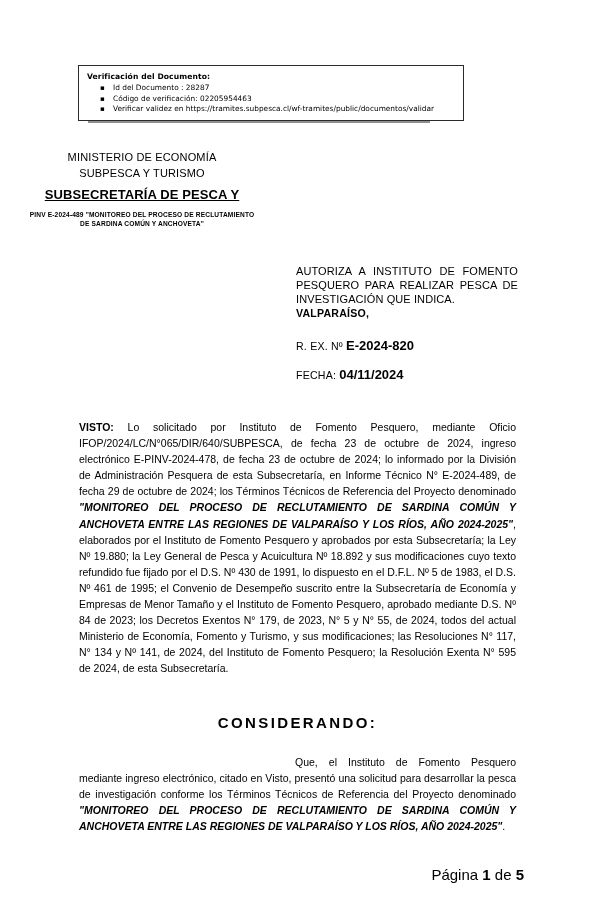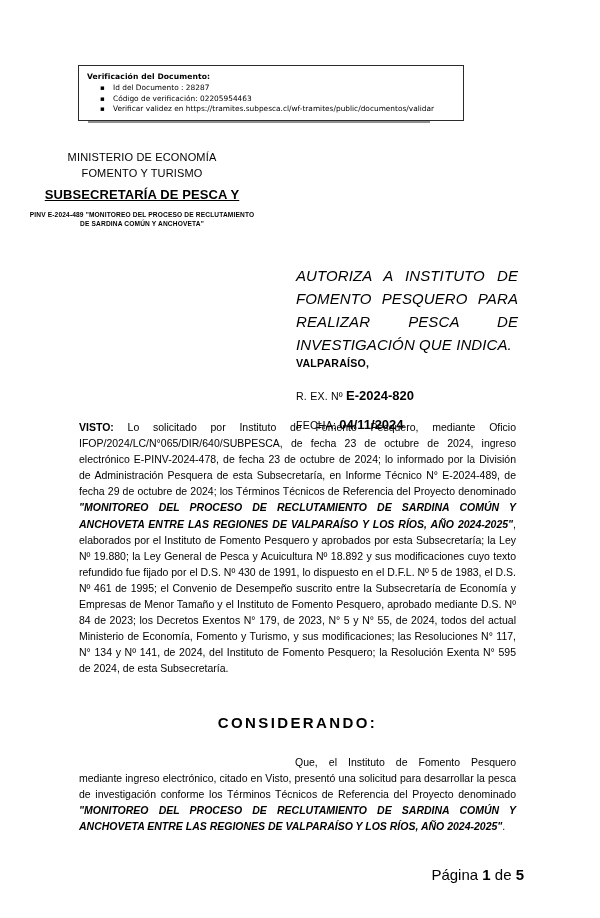--- a/index.html
+++ b/index.html
@@ -108,26 +108,25 @@
 
   
   .rh {
     position: absolute;
     left: 296px;
     top: 264px;
     width: 222px;
     font-family: "Liberation Sans", sans-serif;
   }
   .rh-subject {
-    font-size: 15px;
-    line-height: 23px;
+    font-size: 11px;
+    line-height: 14px;
     text-align: justify;
     text-align-last: left;
     letter-spacing: 0.1px;
-    font-style: italic;
   }
   .rh-city {
     font-size: 10.6px;
     line-height: 14px;
     letter-spacing: 0.2px;
     font-weight: bold;
   }
   .rh-resline {
     font-size: 10.6px;
     line-height: 14px;
@@ -219,21 +218,21 @@
         <span>Verificar validez en https://tramites.subpesca.cl/wf-tramites/public/documentos/validar</span>
       </li>
     </ul>
   </div>
   <div class="verif-shadow"></div>
 </div>
 
 <div class="letterhead">
   <div class="lh-ministry">
     <div>MINISTERIO DE ECONOMÍA</div>
-    <div>FOMENTO Y TURISMO</div>
+    <div>SUBPESCA Y TURISMO</div>
   </div>
   <div class="lh-sub">
     <div>SUBSECRETARÍA DE PESCA Y</div>
   </div>
   <div class="lh-pinv">PINV E-2024-489 "MONITOREO DEL PROCESO DE RECLUTAMIENTO DE SARDINA COMÚN Y ANCHOVETA"</div>
 </div>
 
 <div class="rh">
   <div class="rh-subject">AUTORIZA A INSTITUTO DE FOMENTO PESQUERO PARA REALIZAR PESCA DE INVESTIGACIÓN QUE INDICA.</div>
   <div class="rh-city">VALPARAÍSO,</div>

